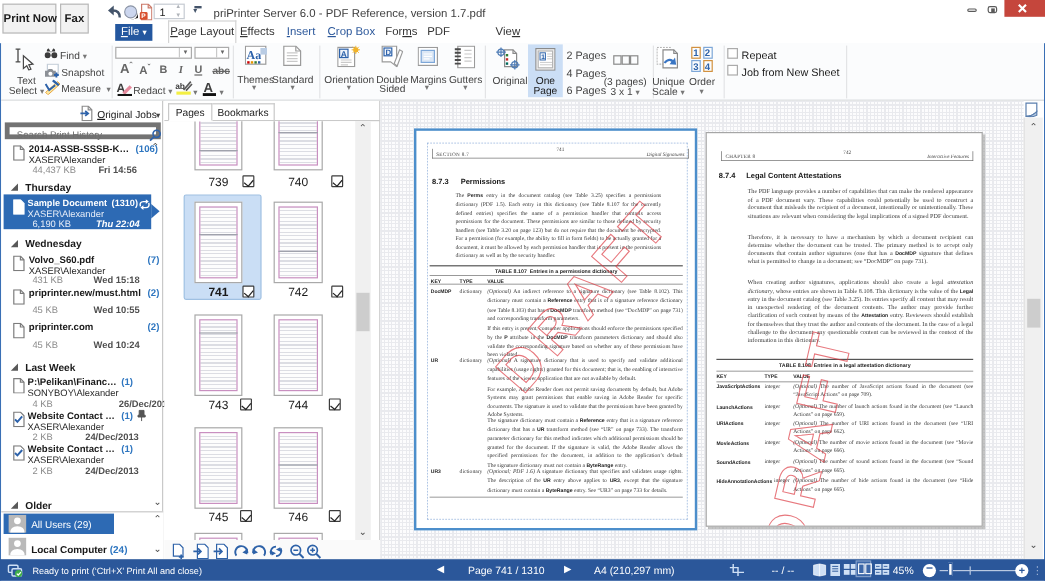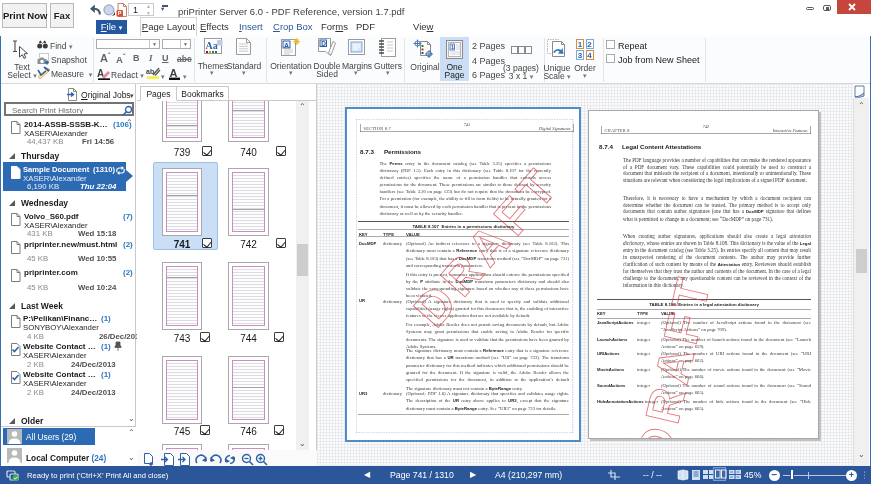--- a/index.html
+++ b/index.html
@@ -21,21 +21,21 @@
 #ribbon{position:absolute;left:1px;top:36px;width:869px;height:48px;background:#fbfcfd;border-bottom:1px solid #d5d7d9;}
 .gsep{position:absolute;top:2px;height:44px;width:1px;background:#e3e4e6;}
 .riblabel{position:absolute;font-size:8.5px;color:#444;text-align:center;white-space:nowrap;}
 .dna{color:#777;font-size:7px;}
 .combo{position:absolute;top:3px;height:10px;background:#fff;border:1px solid #ababab;}
 .combo .dd{position:absolute;right:0;top:0;width:10px;height:100%;border-left:1px solid #c9c9c9;color:#666;font-size:5px;text-align:center;line-height:9px;}
 .fmtbtn{position:absolute;top:17px;color:#666;font-size:9px;font-weight:bold;}
 
 #jobs{position:absolute;left:1px;top:84px;width:135px;height:382px;background:#fff;border-right:1px solid #c9c9c9;}
 #jobs .hdr{position:absolute;left:0;top:2px;width:100%;height:16px;font-size:9px;color:#1a1a1a;}
-#searchbox{position:absolute;left:3px;top:18px;width:130px;height:14px;border:2px solid #737373;background:#fff;font-size:8px;color:#6d6d6d;line-height:13px;padding-left:6px;}
+#searchbox{position:absolute;left:3px;top:18px;width:130px;height:14px;border:4px solid #737373;background:#fff;font-size:8px;color:#6d6d6d;line-height:13px;padding-left:6px;}
 .job{position:absolute;left:0;width:135px;font-size:7.8px;white-space:nowrap;}
 .job .t1{font-weight:bold;color:#1a1a1a;font-size:8px;overflow:hidden;text-overflow:ellipsis;white-space:nowrap;display:block;}
 .job .cnt{color:#2e76c0;font-weight:bold;font-size:8px;}
 .job .t3{color:#8a8a8a;}
 .ghdr{position:absolute;left:8px;font-weight:bold;color:#1a1a1a;font-size:8.5px;white-space:nowrap;}
 .ghdr:before{content:"";display:inline-block;width:0;height:0;border-bottom:6px solid #595959;border-left:6px solid transparent;margin-right:6px;}
 
 #users{position:absolute;left:0;top:342px;width:135px;height:40px;background:#fff;border-top:1px solid #c9c9c9;}
 
 #thumbs{position:absolute;left:137px;top:84px;width:180px;height:382px;background:#fff;border-right:1px solid #c9c9c9;}

